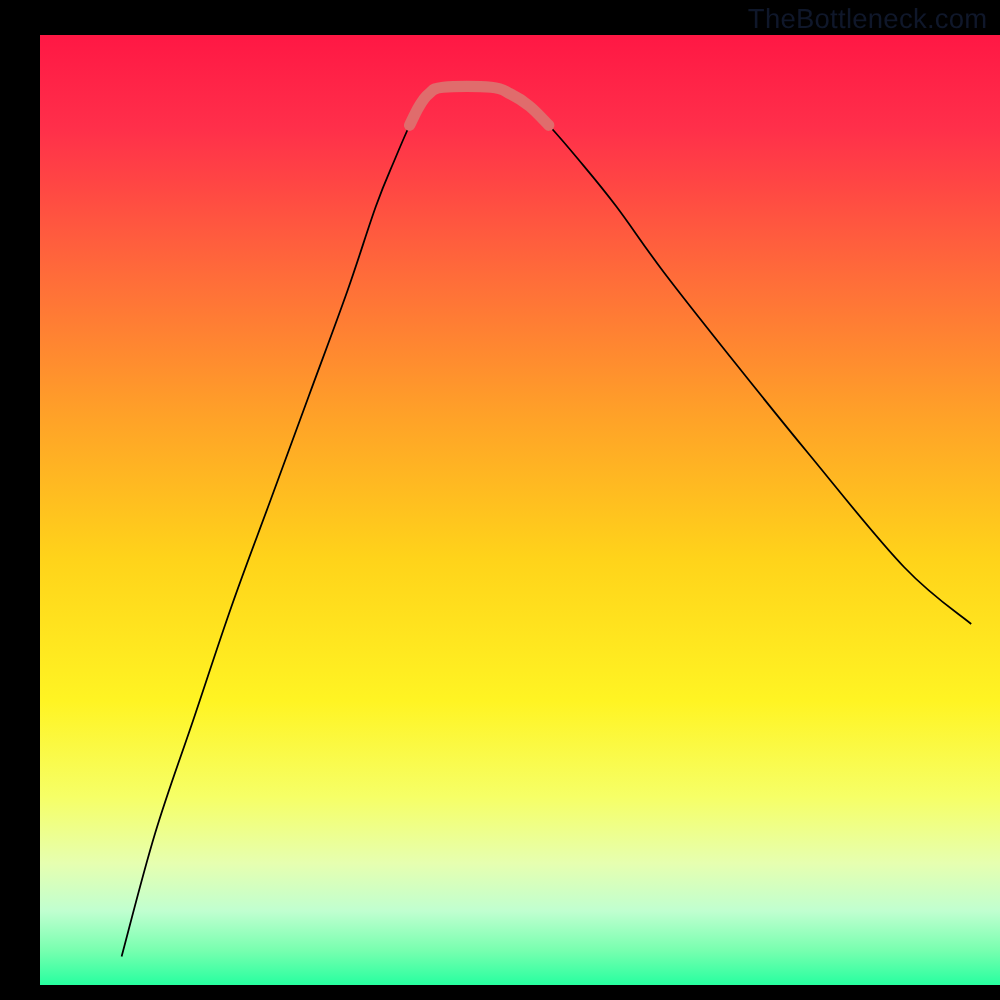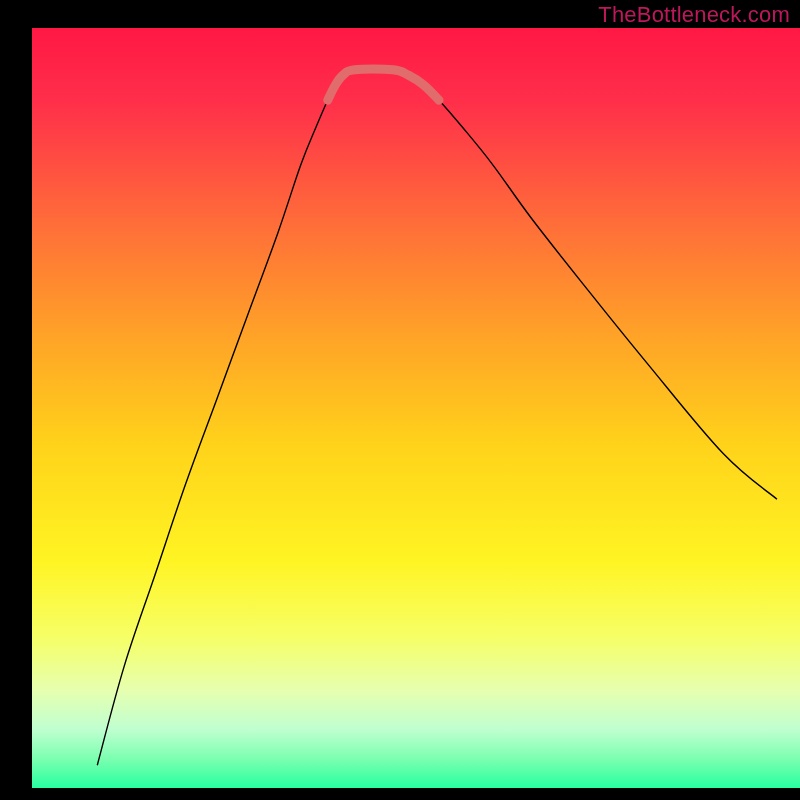--- a/index.html
+++ b/index.html
@@ -12,21 +12,21 @@
   }
   .canvas {
     position: relative;
     width: 800px;
     height: 800px;
   }
   .watermark {
     position: absolute;
     top: 2px;
     right: 10px;
-    color: #be185d;
+    color: #0f172a;
     font-size: 22px;
     font-weight: 500;
     z-index: 10;
     letter-spacing: 0.2px;
   }
   svg {
     position: absolute;
     top: 0;
     left: 0;
   }

